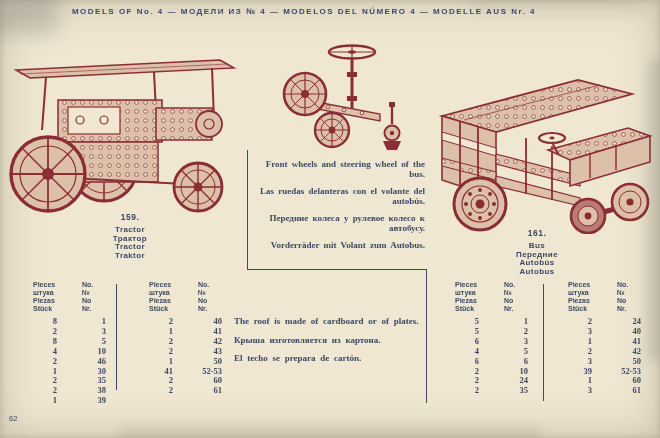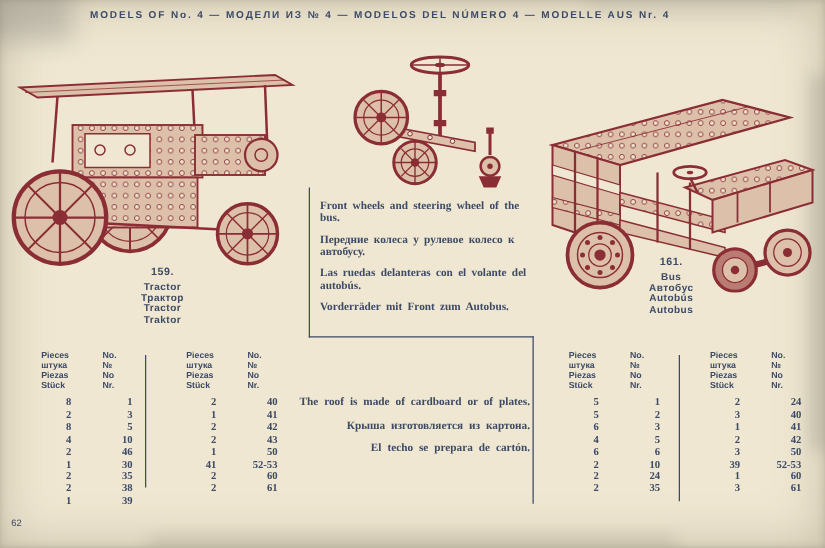--- a/index.html
+++ b/index.html
@@ -21,29 +21,29 @@
          font-family:"Liberation Sans",sans-serif;font-weight:bold;font-size:8px;
          letter-spacing:1.5px;color:var(--ink)}
 
   .caption{position:absolute;text-align:center;font-family:"Liberation Sans",sans-serif;
            font-weight:bold;color:var(--ink)}
   .fig-num{font-size:8.5px;margin-bottom:4px;letter-spacing:.5px}
   .names div{font-size:8px;line-height:8.6px;letter-spacing:.4px}
 
   .callout{position:absolute;left:247px;top:150px;width:180px;height:120px;
            border-left:1.5px solid var(--ink);border-bottom:1.5px solid var(--ink);
-           padding:9px 2px 0 8px;text-align:left}
+           padding:9px 2px 0 8px;text-align:right}
   .callout div{font-size:9px;font-weight:bold;line-height:10px;margin-bottom:7px;word-spacing:2px}
 
   .rule-v{position:absolute;width:1.5px;background:var(--ink)}
   .rule-right{left:425.5px;top:269px;height:134px}
   .tdiv-left{left:116px;top:284px;height:106px;width:1.2px}
   .tdiv-right{left:543px;top:284px;height:117px;width:1.2px}
 
-  .roofnote{position:absolute;left:234px;top:316px;width:190px;text-align:right}
+  .roofnote{position:absolute;left:234px;top:316px;width:190px;text-align:left}
   .roofnote div{font-size:9px;font-weight:bold;line-height:10.5px;margin-bottom:8px;word-spacing:2.5px}
 
   .pgroup{position:absolute;color:var(--ink)}
   .phead{display:flex}
   .phcol{font-family:"Liberation Sans",sans-serif;font-weight:bold}
   .phcol div{font-size:7px;line-height:8px}
   .phcol:first-child{width:42px;padding-left:3px}
   .phcol:last-child{width:40px;padding-left:10px}
   .pbody{margin-top:4px}
   .prow{display:flex;font-family:"Liberation Serif",serif;font-weight:bold}
@@ -247,35 +247,35 @@
   <div class="caption" style="left:70px;top:212px;width:120px">
     <div class="fig-num">159.</div>
     <div class="names">
         <div>Tractor</div>
         <div>Трактор</div>
         <div>Tractor</div>
         <div>Traktor</div>
       </div>
   </div>
 
-  <div class="caption" style="left:477px;top:204px;width:120px">
+  <div class="caption" style="left:477px;top:228px;width:120px">
     <div class="fig-num">161.</div>
     <div class="names">
         <div>Bus</div>
-        <div>Автобус</div>
+        <div>Передние</div>
         <div>Autobús</div>
         <div>Autobus</div>
       </div>
   </div>
 
   <div class="callout">
       <div>Front wheels and steering wheel of the bus.</div>
+      <div>Las ruedas delanteras con el volante del autobús.</div>
       <div>Передние колеса у рулевое колесо к автобусу.</div>
-      <div>Las ruedas delanteras con el volante del autobús.</div>
-      <div>Vorderräder mit Front zum Autobus.</div>
+      <div>Vorderräder mit Volant zum Autobus.</div>
     </div>
 
   <div class="rule-v rule-right"></div>
 
   <div class="roofnote">
       <div>The roof is made of cardboard or of plates.</div>
       <div>Крыша изготовляется из картона.</div>
       <div>El techo se prepara de cartón.</div>
     </div>
 

